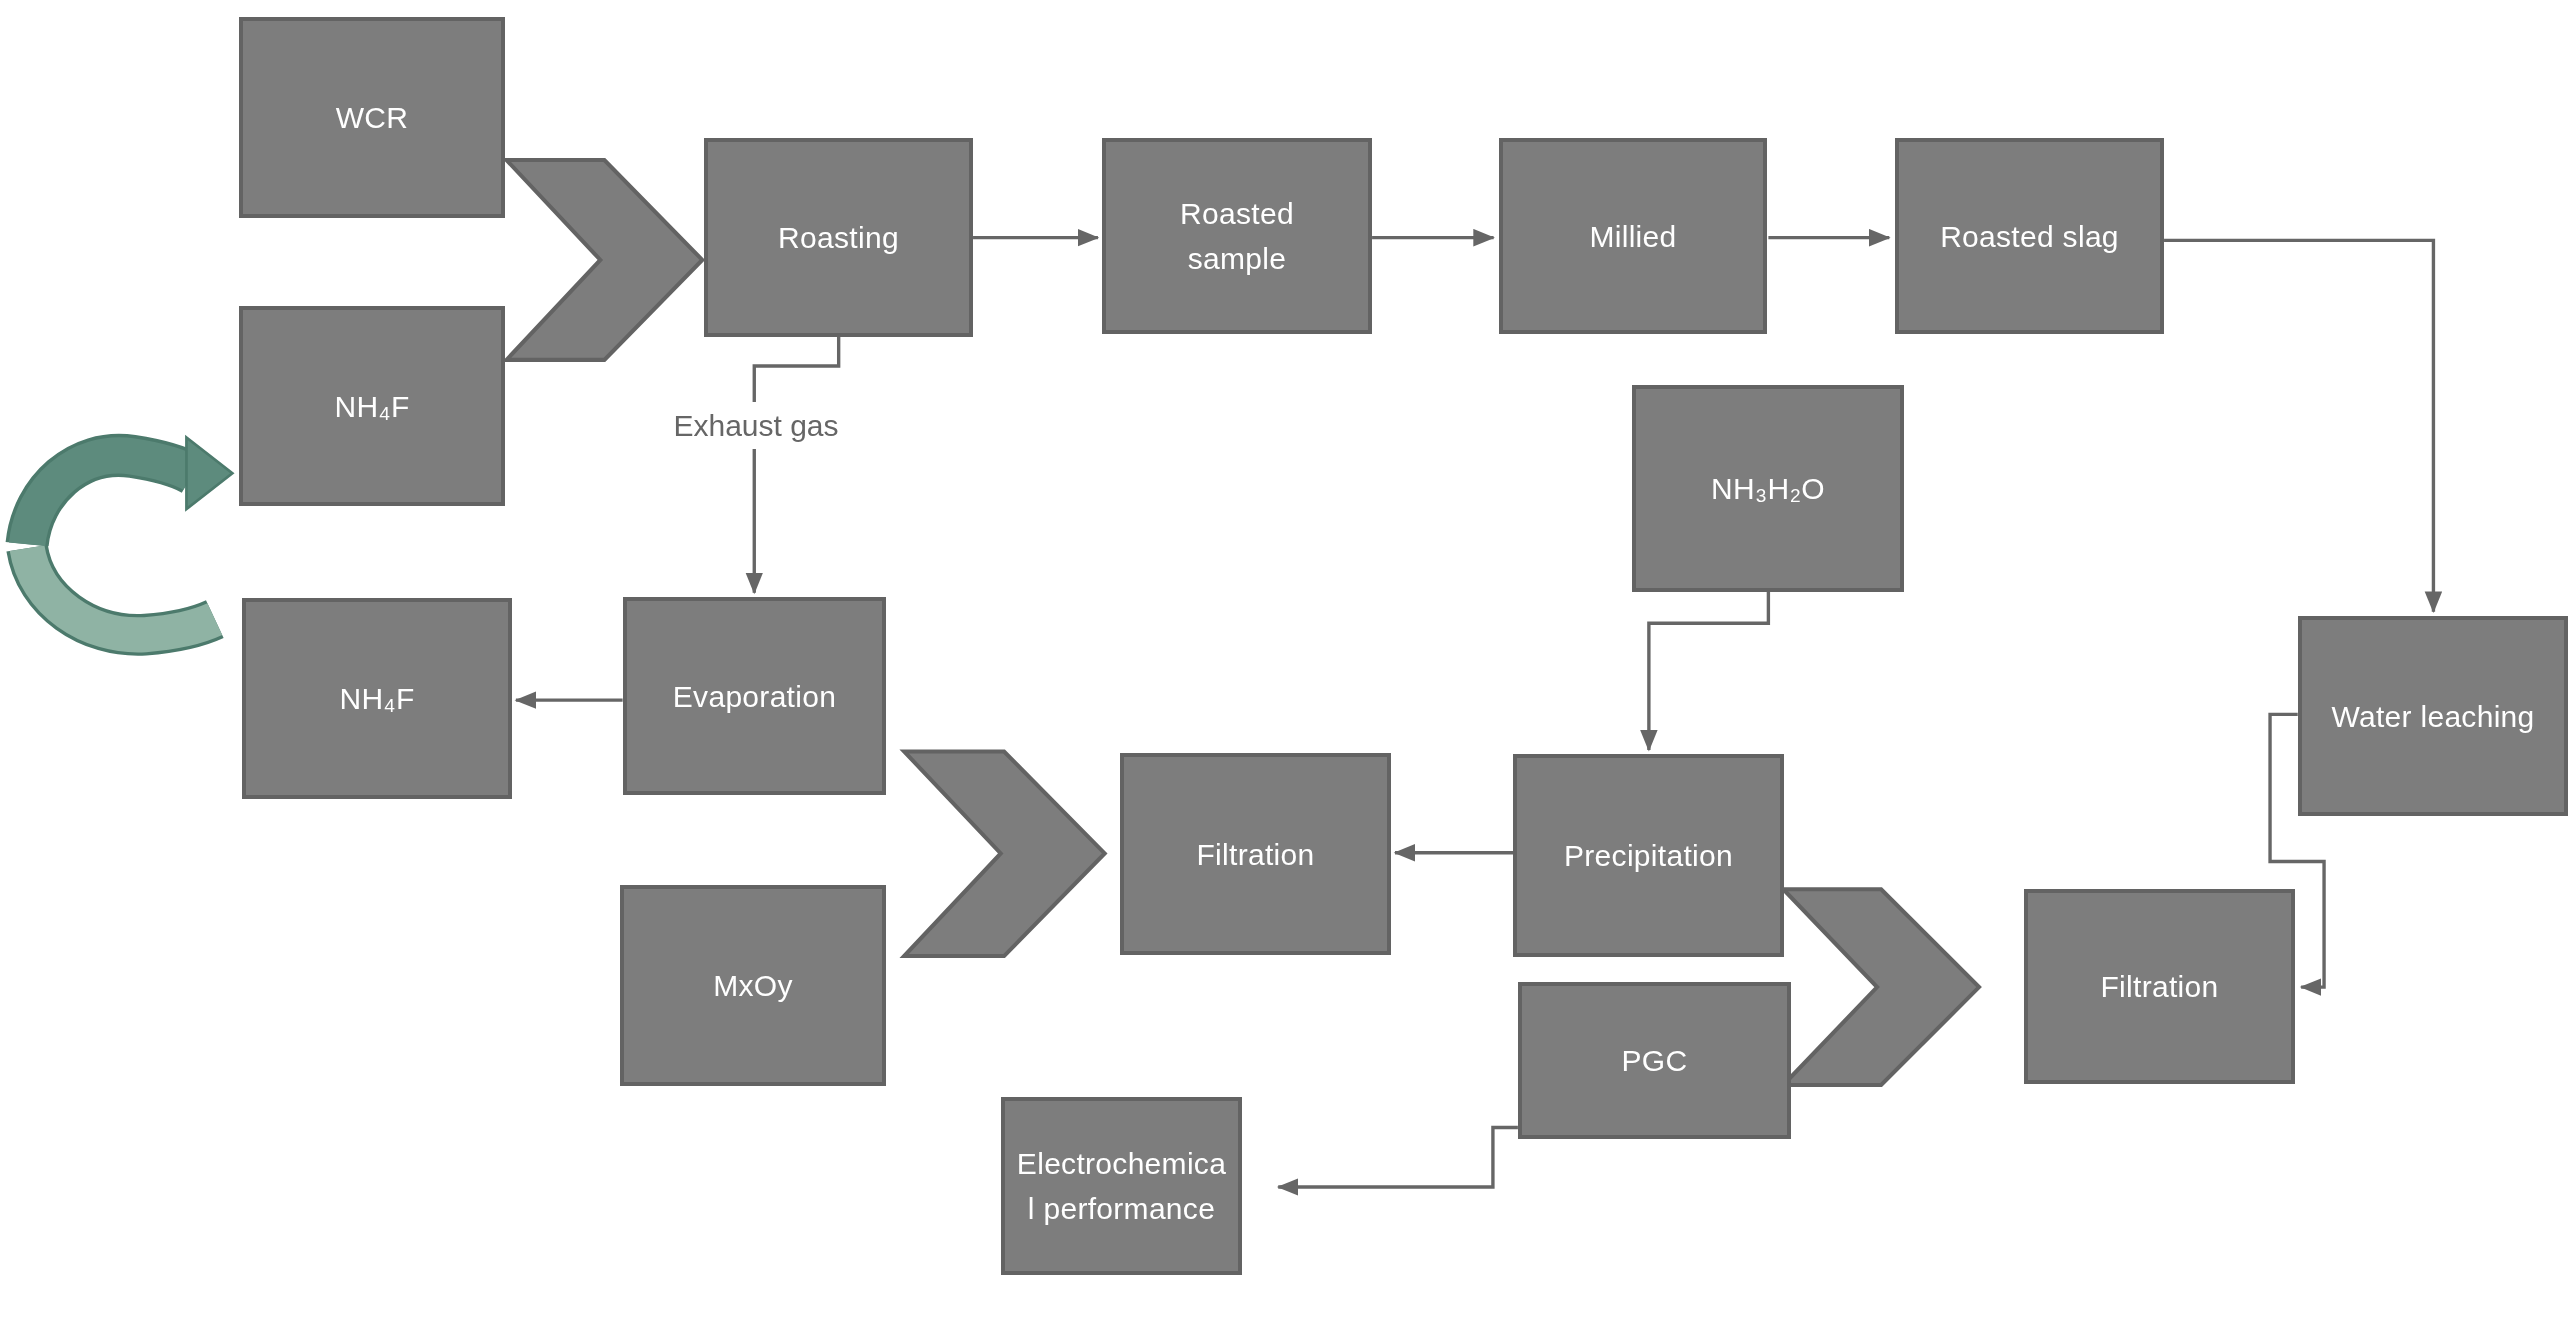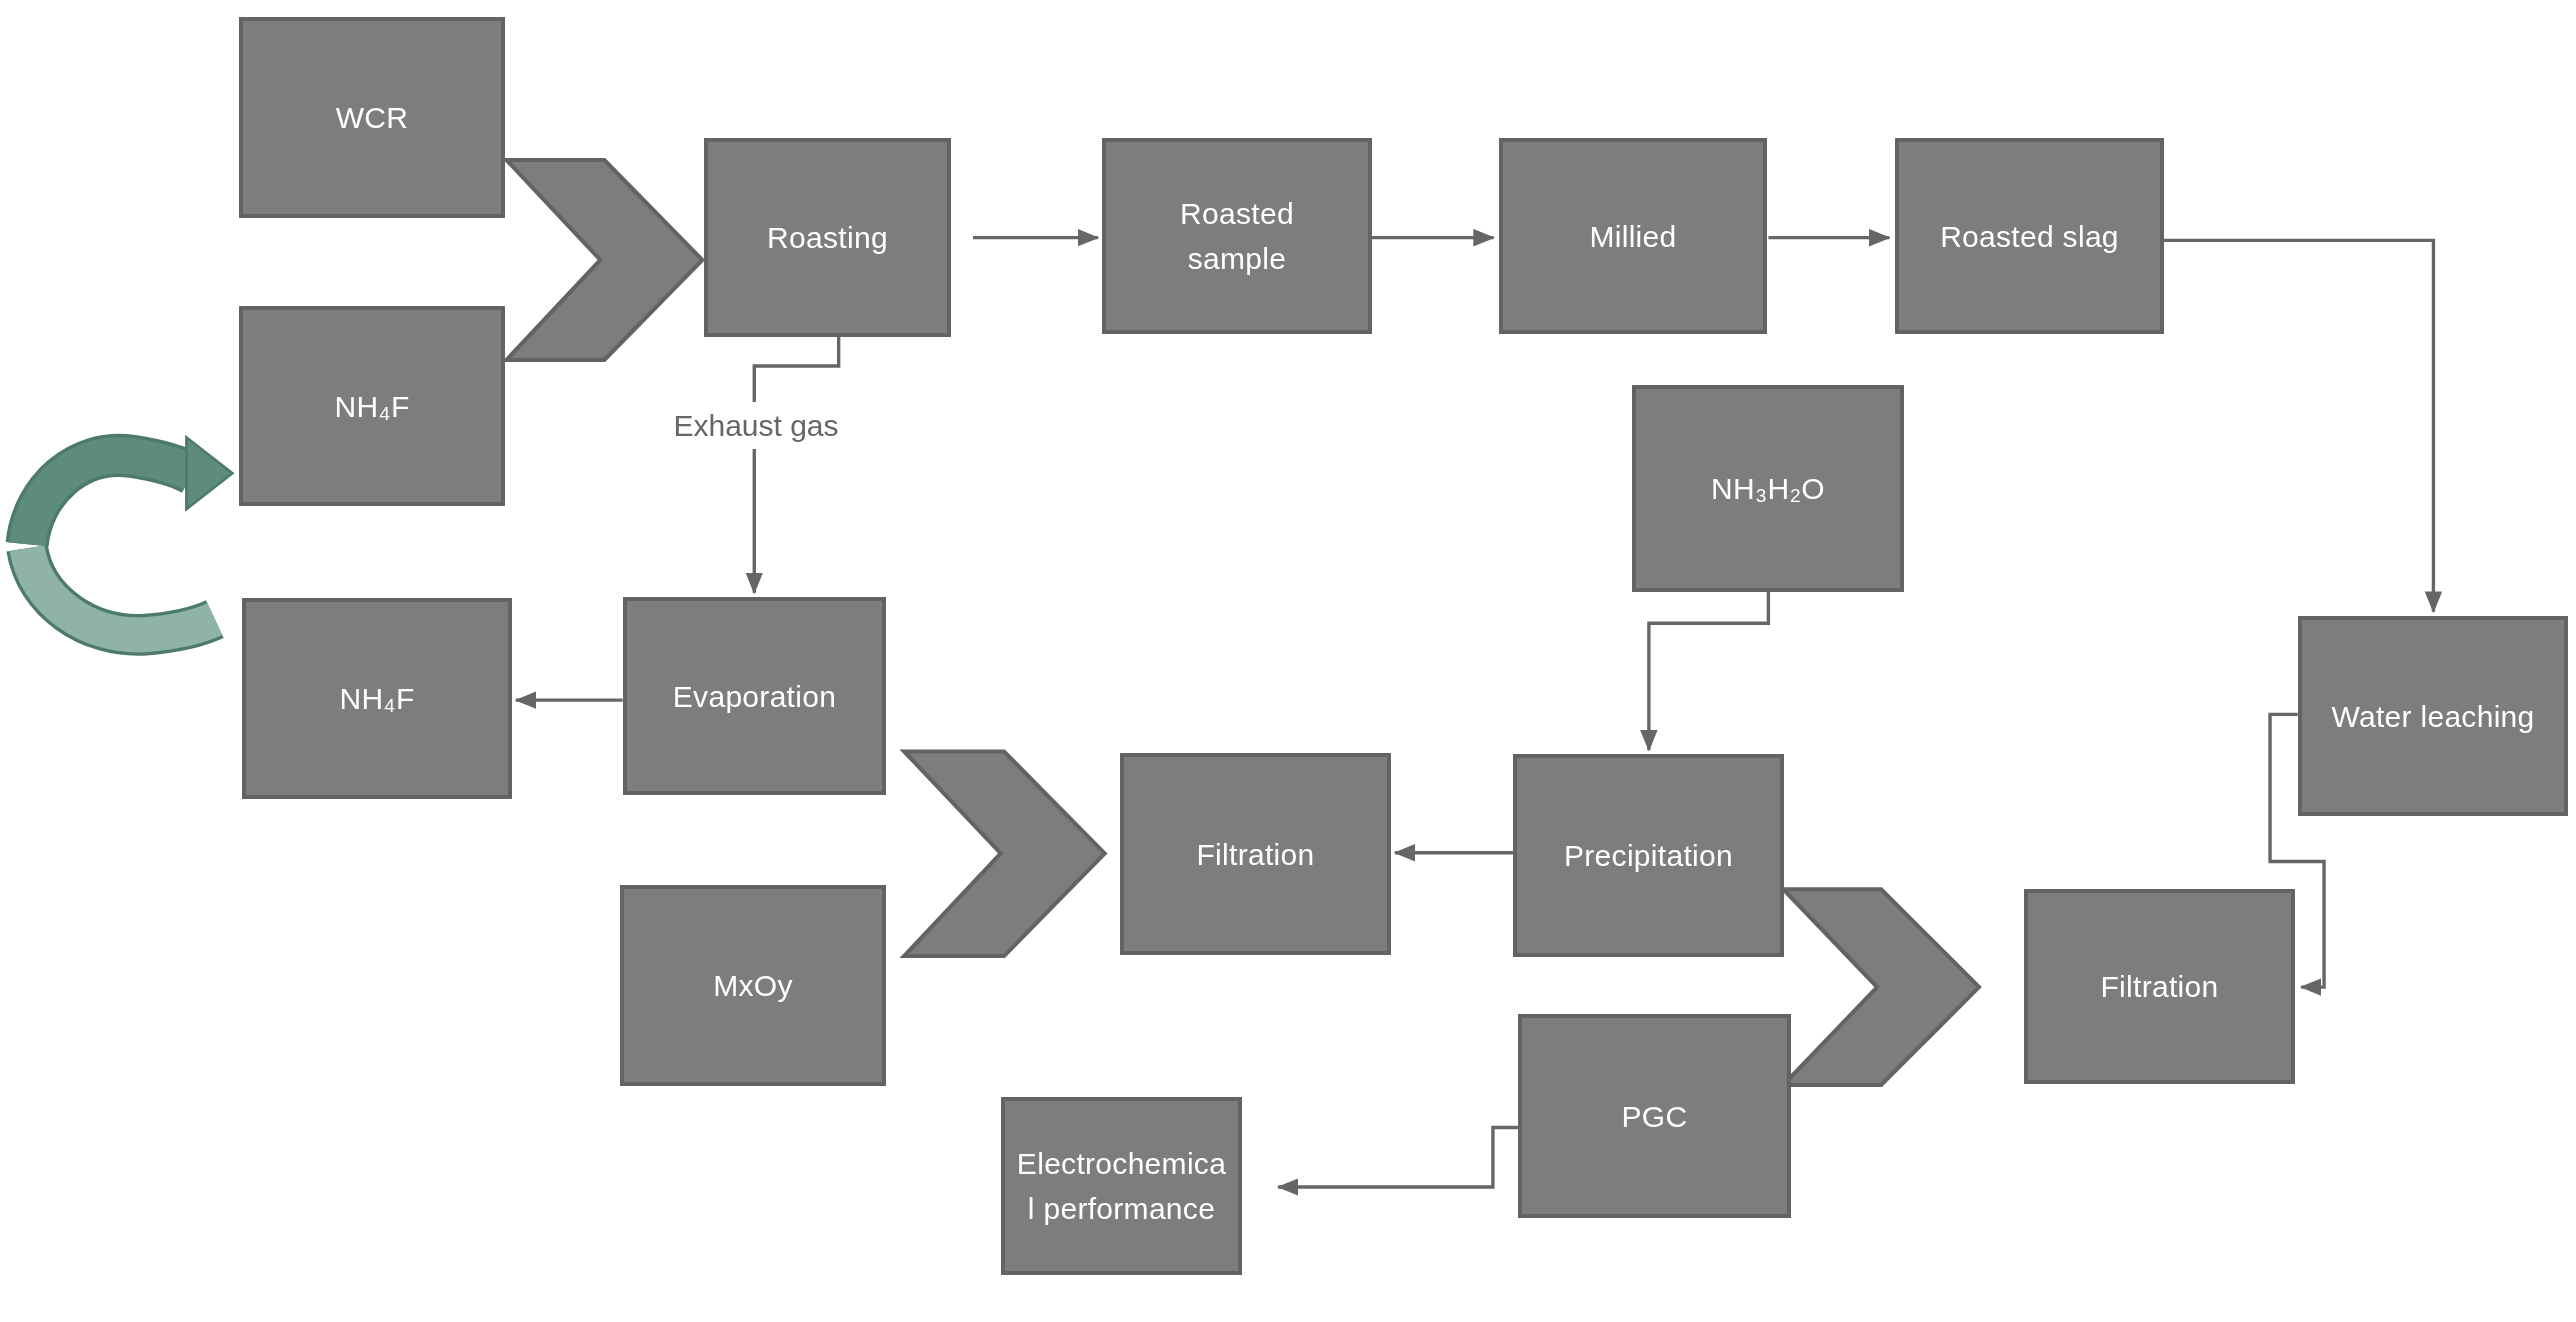--- a/index.html
+++ b/index.html
@@ -54,21 +54,21 @@
     <path class="connector" marker-end="url(#arrow)" d="M3403 1058 H3362 V1276 H3442 V1462 H3408"></path>
     <path class="connector" marker-end="url(#arrow)" d="M2248 1670 H2211 V1758 H1893"></path>
   </svg>
 
   <div class="node" style="left:239px;top:17px;width:266px;height:201px">
     <span class="node-label">WCR</span>
   </div>
   <div class="node" style="left:239px;top:306px;width:266px;height:200px">
     <span class="node-label">NH₄F</span>
   </div>
-  <div class="node" style="left:704px;top:138px;width:247px;height:199px">
+  <div class="node" style="left:704px;top:138px;width:269px;height:199px">
     <span class="node-label">Roasting</span>
   </div>
   <div class="node" style="left:1102px;top:138px;width:270px;height:196px">
     <span class="node-label">Roasted
 sample</span>
   </div>
   <div class="node" style="left:1499px;top:138px;width:268px;height:196px">
     <span class="node-label">Millied</span>
   </div>
   <div class="node" style="left:1895px;top:138px;width:269px;height:196px">
@@ -91,21 +91,21 @@
   </div>
   <div class="node" style="left:1513px;top:754px;width:271px;height:203px">
     <span class="node-label">Precipitation</span>
   </div>
   <div class="node" style="left:620px;top:885px;width:266px;height:201px">
     <span class="node-label">MxOy</span>
   </div>
   <div class="node" style="left:2024px;top:889px;width:271px;height:195px">
     <span class="node-label">Filtration</span>
   </div>
-  <div class="node" style="left:1518px;top:1014px;width:273px;height:204px">
+  <div class="node" style="left:1518px;top:982px;width:273px;height:157px">
     <span class="node-label">PGC</span>
   </div>
   <div class="node" style="left:1001px;top:1097px;width:241px;height:178px">
     <span class="node-label">Electrochemica
 l performance</span>
   </div>
 
   <div class="annotation" style="left:648px;top:402px;width:216px;height:47px">Exhaust gas</div>
 
   <svg class="layer" viewBox="0 0 3815 1958">

